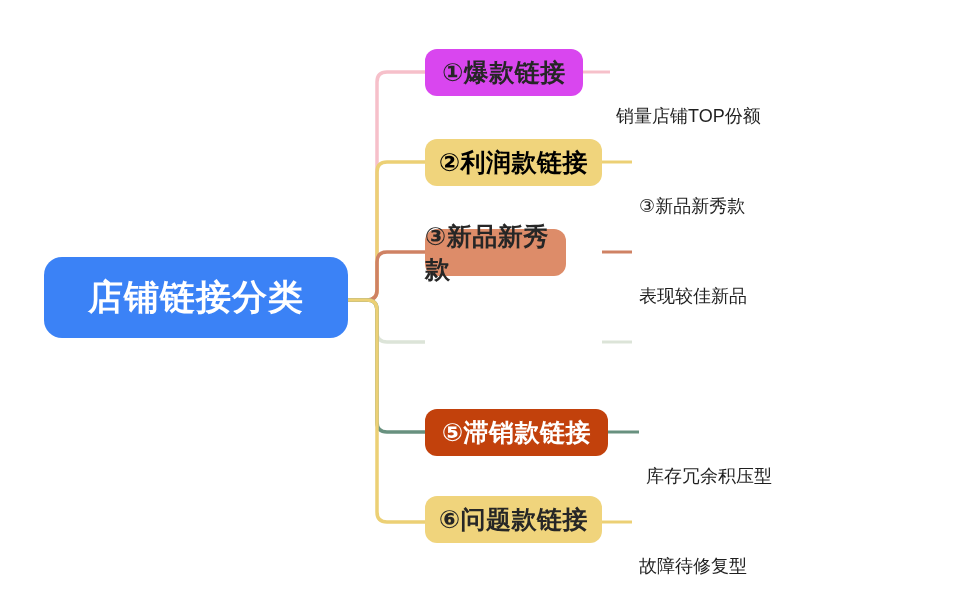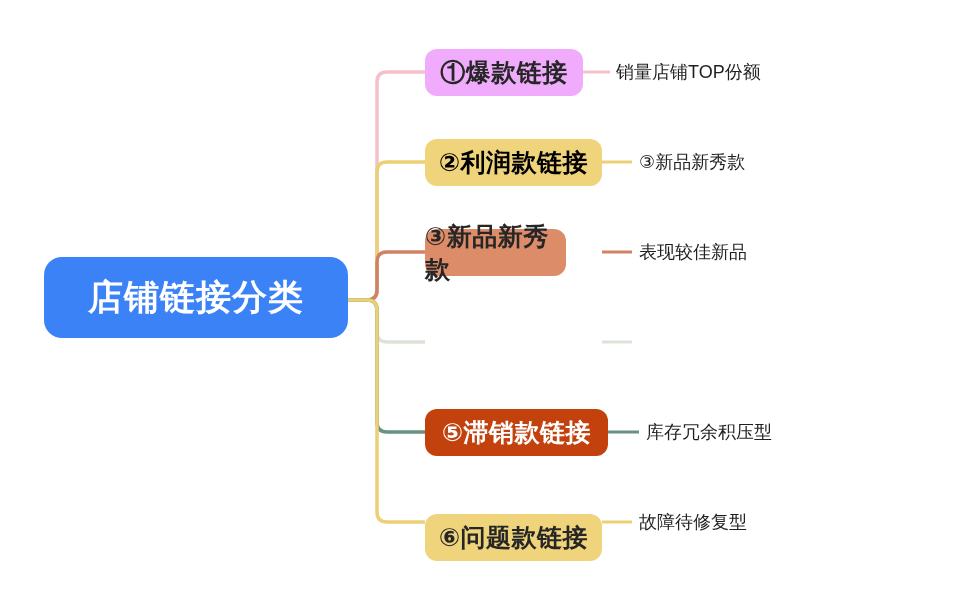--- a/index.html
+++ b/index.html
@@ -56,28 +56,29 @@
   .branch-note {
     position: absolute;
     height: 26px;
     display: flex;
     align-items: center;
     font-size: 18px;
     font-weight: 400;
     color: #1f1f1f;
     white-space: nowrap;
     cursor: default;
+    margin-top: 44px;
   }
   
   #branch-0 { top: 49px;  width: 158px; }
   #branch-1 { top: 139px; width: 177px; }
   #branch-2 { top: 229px; width: 141px; }
   #branch-3 { top: 319px; width: 177px; }
   #branch-4 { top: 409px; width: 183px; }
-  #branch-5 { top: 514px; width: 177px; }
+  #branch-5 { top: 496px; width: 177px; }
   #note-0 { left: 616px; top: 59px;  }
   #note-1 { left: 639px; top: 149px; }
   #note-2 { left: 639px; top: 239px; }
   #note-3 { left: 639px; top: 329px; }
   #note-4 { left: 646px; top: 419px; }
   #note-5 { left: 639px; top: 509px; }
 </style>
 </head>
 <body>
 
@@ -95,21 +96,21 @@
     <path stroke-width="3" fill="none" d="M583,72 L610,72" stroke="#f6c0ca"></path>
     <path stroke-width="3" fill="none" d="M602,162 L632,162" stroke="#ecd075"></path>
     <path stroke-width="3" fill="none" d="M602,252 L632,252" stroke="#cf8264"></path>
     <path stroke-width="3" fill="none" d="M602,342 L632,342" stroke="#dce4d8"></path>
     <path stroke-width="3" fill="none" d="M608,432 L639,432" stroke="#68917f"></path>
     <path stroke-width="3" fill="none" d="M602,522 L632,522" stroke="#ecd075"></path>
   </svg>
 
   <div class="root-node" id="root-node" style="background-color: #3b82f6; color: rgb(255, 255, 255);">店铺链接分类</div>
 
-  <div class="branch-node" id="branch-0" style="background-color: #f0abfc; color: rgb(38, 38, 38); font-family: Liberation Mono, monospace;">①爆款链接</div>
+  <div class="branch-node" id="branch-0" style="background-color: #d946ef; color: rgb(38, 38, 38);">①爆款链接</div>
   <div class="branch-note" id="note-0">销量店铺TOP份额</div>
 
   <div class="branch-node" id="branch-1" style="background-color: rgb(240, 212, 124); color: #000000;">②利润款链接</div>
   <div class="branch-note" id="note-1">③新品新秀款</div>
 
   <div class="branch-node" id="branch-2" style="background-color: rgb(221, 140, 105); color: rgb(38, 38, 38);">③新品新秀款</div>
   <div class="branch-note" id="note-2">表现较佳新品</div>
 
 
   <div class="branch-node" id="branch-4" style="background-color: #c2410c; color: rgb(255, 255, 255);">⑤滞销款链接</div>

